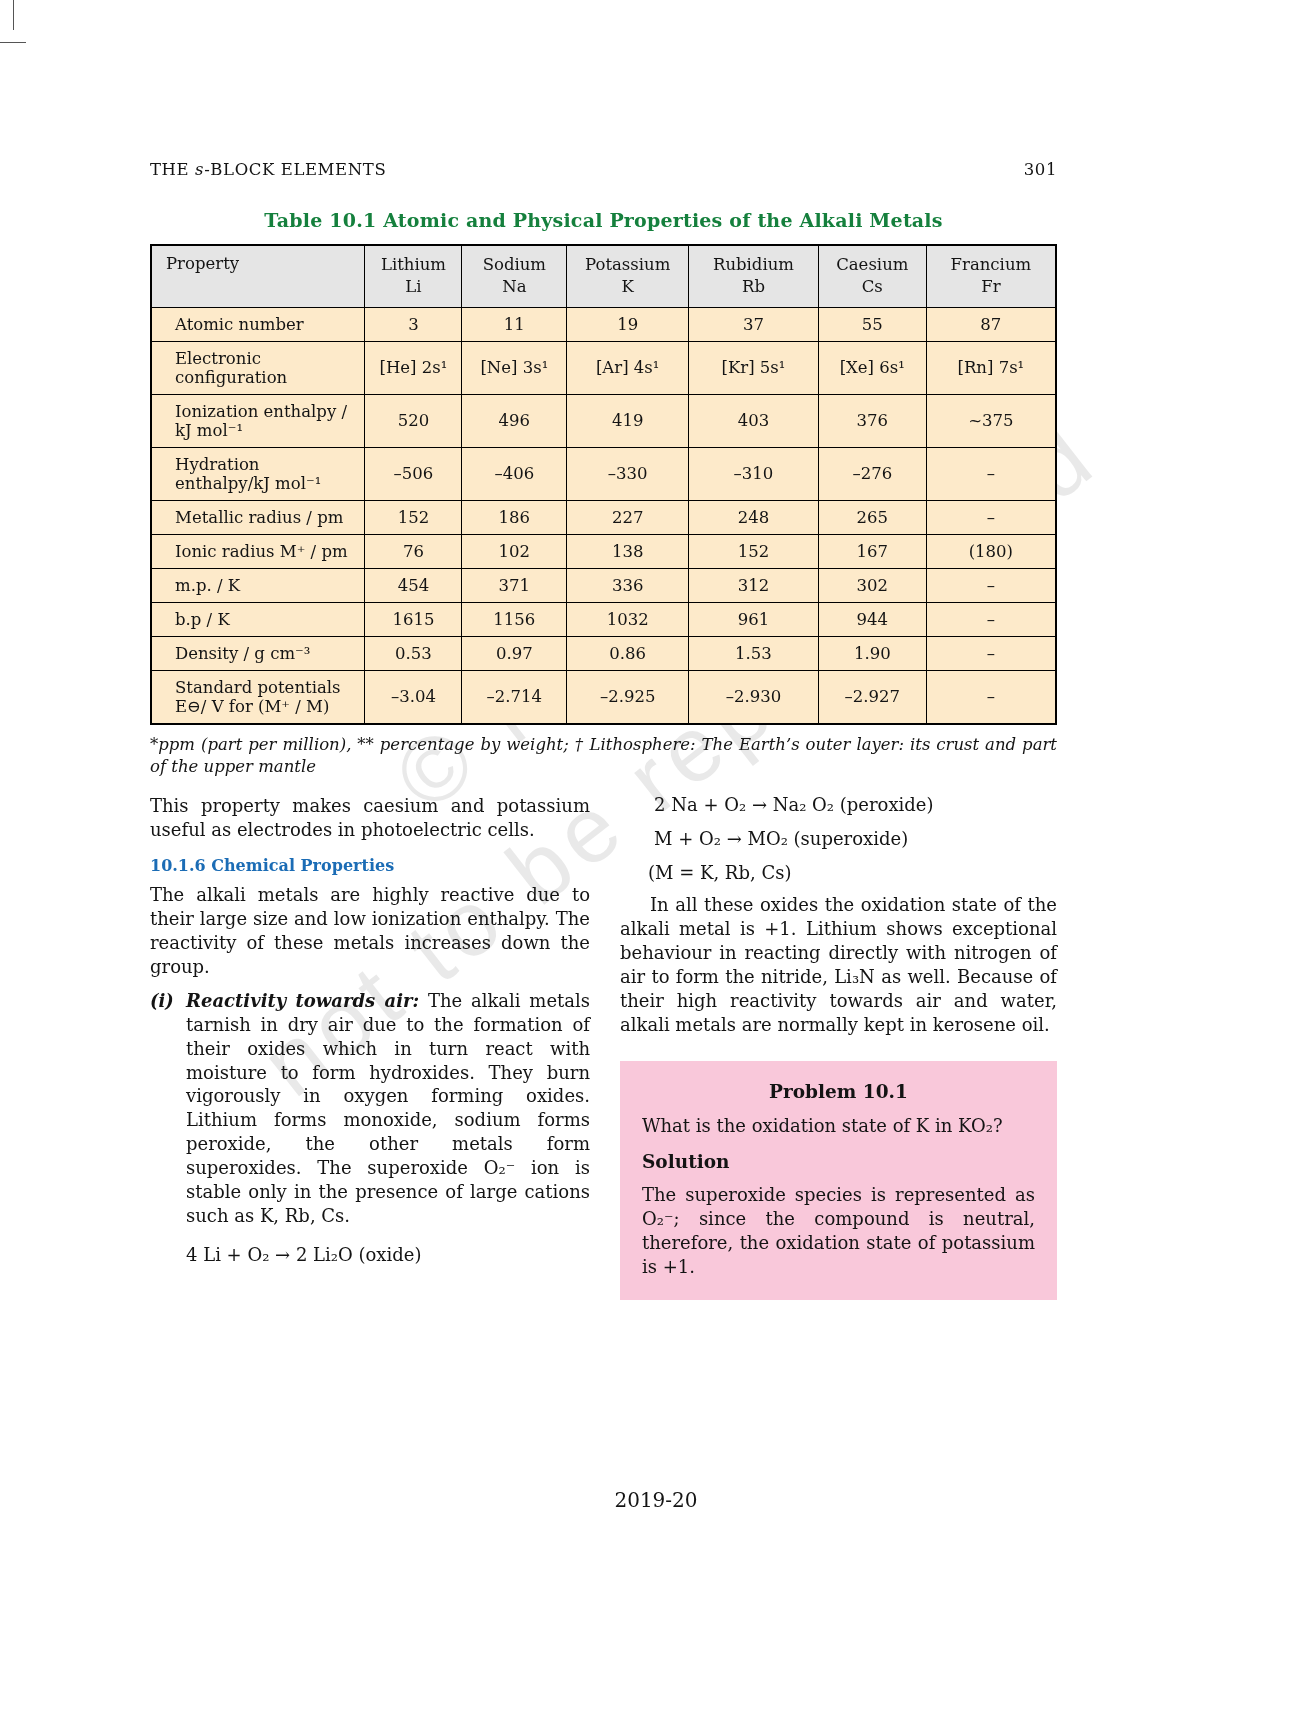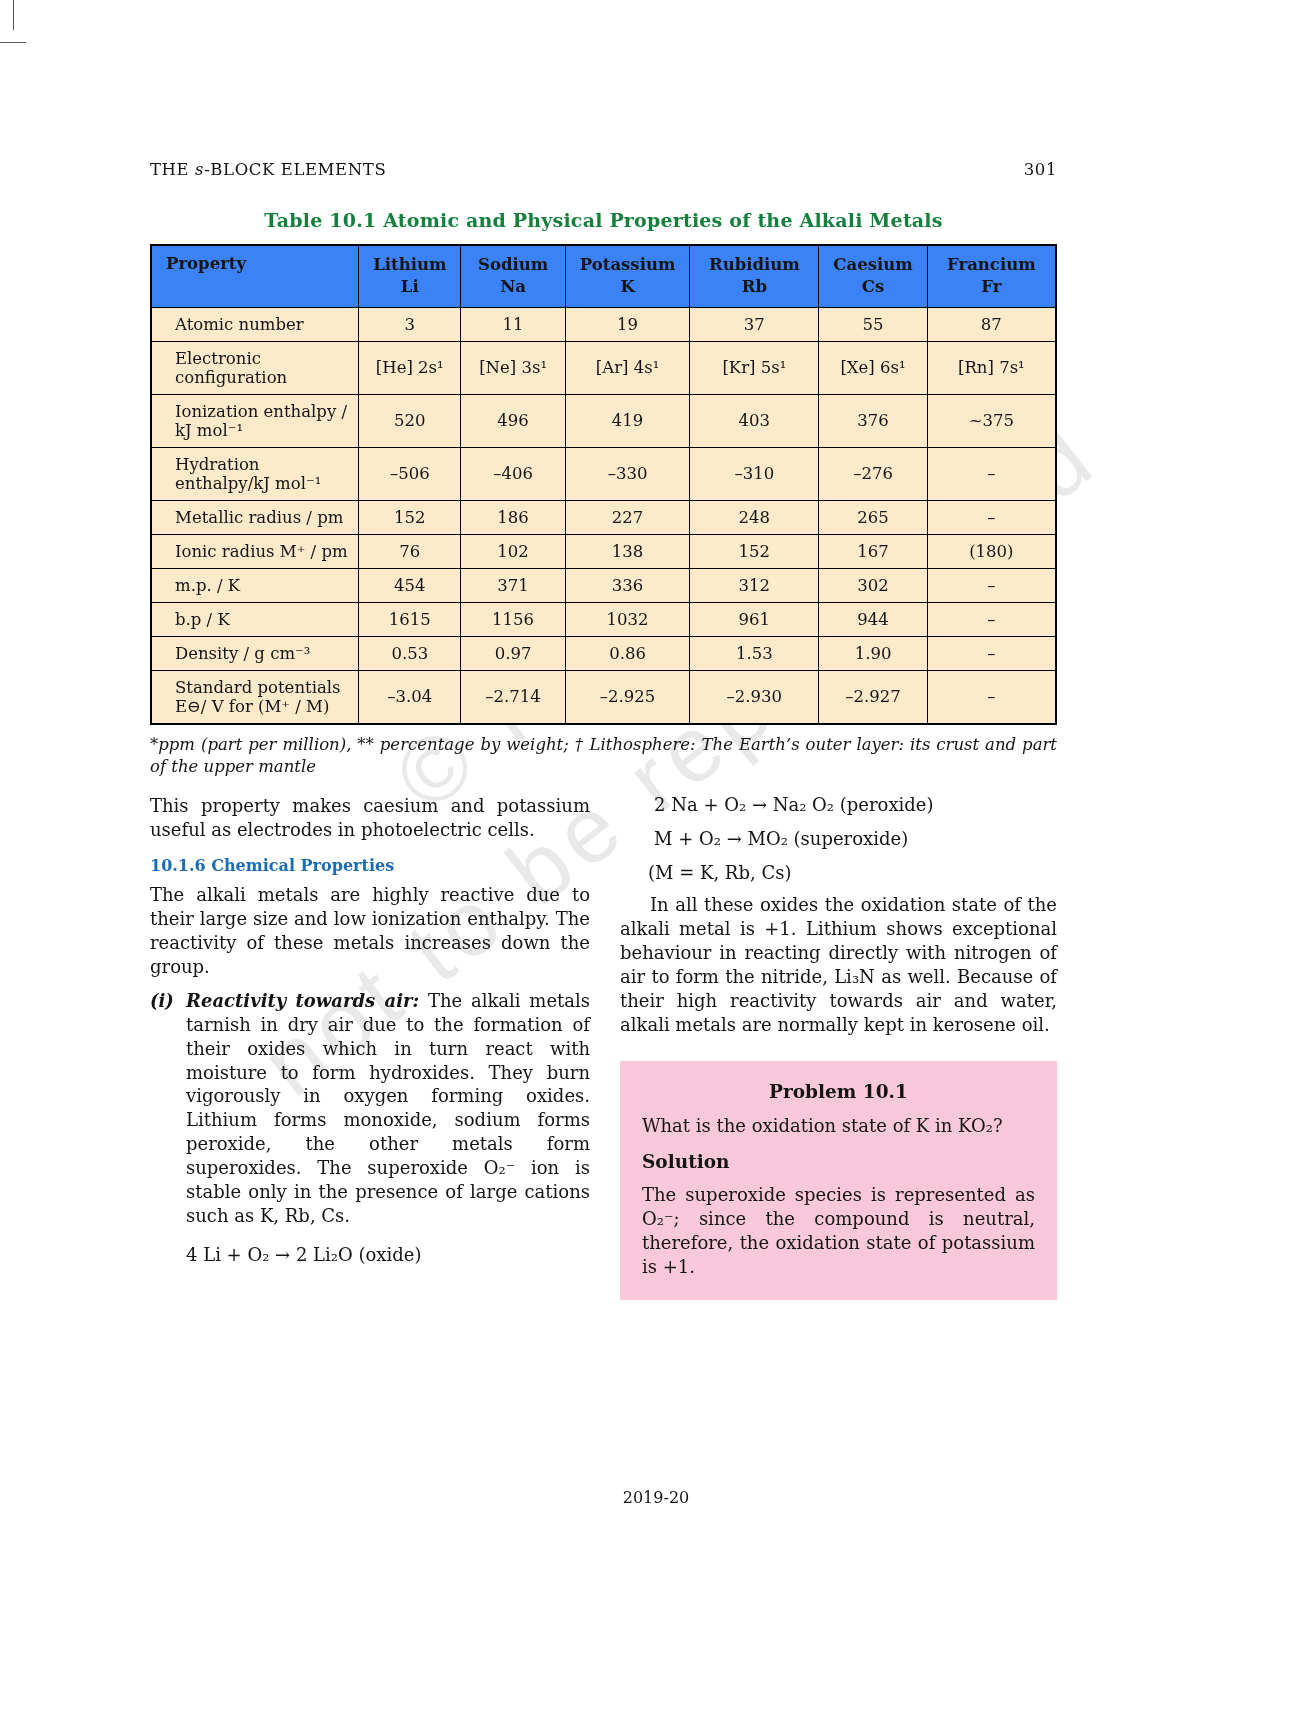--- a/index.html
+++ b/index.html
@@ -22,21 +22,21 @@
     font-size:92px; white-space:nowrap;
   }
   .content { position:absolute; left:150px; top:160px; width:907px; }
   .running-head { display:flex; justify-content:space-between; align-items:baseline;
     font-size:16.5px; letter-spacing:0.6px; }
   .running-head .ital { font-style:italic; }
   .table-title { text-align:center; color:#15803d; font-weight:bold; font-size:19px;
     margin:30px 0 13px 0; letter-spacing:0.2px; }
   table.props { width:100%; border-collapse:collapse; border:2.5px solid #000; font-size:16.5px; }
   table.props th, table.props td { border:1px solid #000; padding:7px 6px; vertical-align:middle; }
-  table.props thead th { background:#3b82f6; font-weight:bold; text-align:center; padding:8px 14px; }
+  table.props thead th { background:#e5e5e5; font-weight:normal; text-align:center; padding:8px 14px; }
   table.props thead th.prop-h { text-align:left; padding-left:14px; vertical-align:top; }
   table.props tbody td { background:#fdeaca; text-align:center; }
   table.props tbody td.prop { text-align:left; padding-left:23px; }
   .el-name, .el-sym { line-height:1.35; }
   .footnote { font-style:italic; font-size:16.5px; margin-top:9px; line-height:1.35; text-align:justify; }
   .cols { display:flex; gap:30px; margin-top:16px; }
   .col-left  { width:440px; }
   .col-right { width:437px; }
   .para { font-size:18px; line-height:1.33; text-align:justify; }
   .para.indent { text-indent:30px; }
@@ -46,21 +46,21 @@
   .list-text { flex:1; text-align:justify; }
   .lead { font-weight:bold; font-style:italic; }
   .equation { font-size:18px; margin:16px 0 0 36px; }
   .col-right .equation { margin:0 0 13px 34px; }
   .col-right .equation.note { margin-left:28px; margin-bottom:10px; }
   .problem-box { background:#f9c8da; margin-top:24px; padding:20px 22px 22px 22px; }
   .problem-title { font-weight:bold; font-size:18.5px;text-align:center; }
   .problem-q { font-size:18px; margin-top:13px; }
   .solution-label { font-weight:bold; font-size:18.5px; margin-top:15px; }
   .solution-text { font-size:18px; margin-top:11px; line-height:1.33; text-align:justify; }
-  .page-footer { position:absolute; left:0; top:1488px; width:100%; text-align:center; font-size:16px; }
+  .page-footer { position:absolute; left:0; top:1488px; width:100%; text-align:center; font-size:20px; }
 </style>
 </head>
 <body>
 
 <div class="page">
 
   <div class="crop-v"></div>
   <div class="crop-h"></div>
 
   <div class="watermark">

